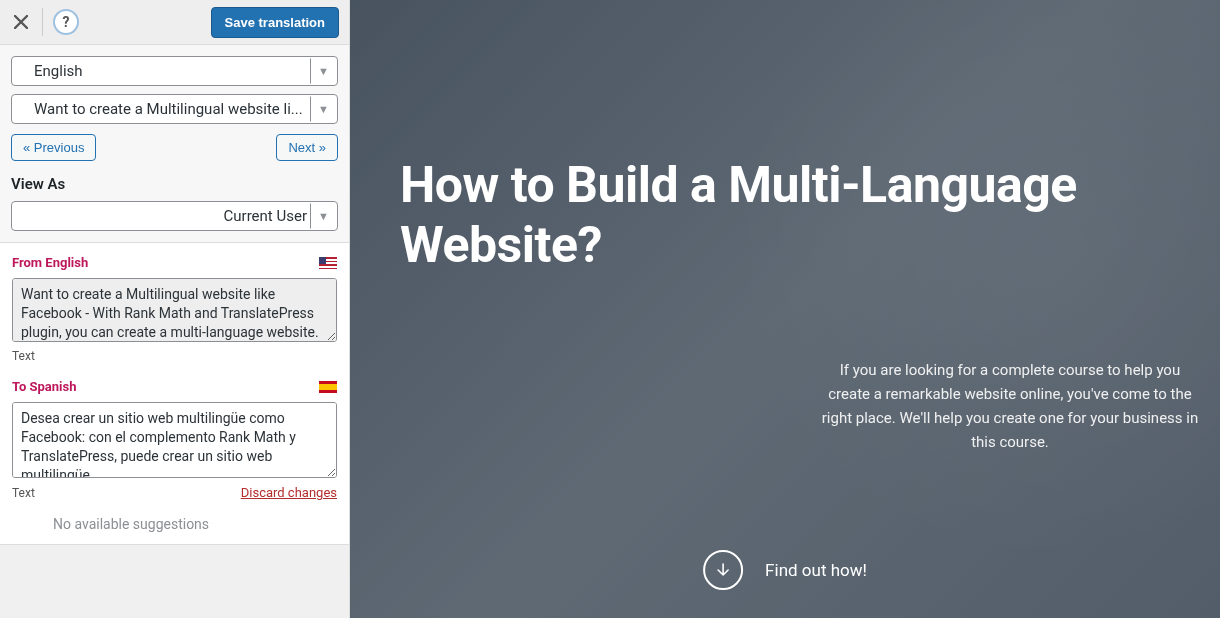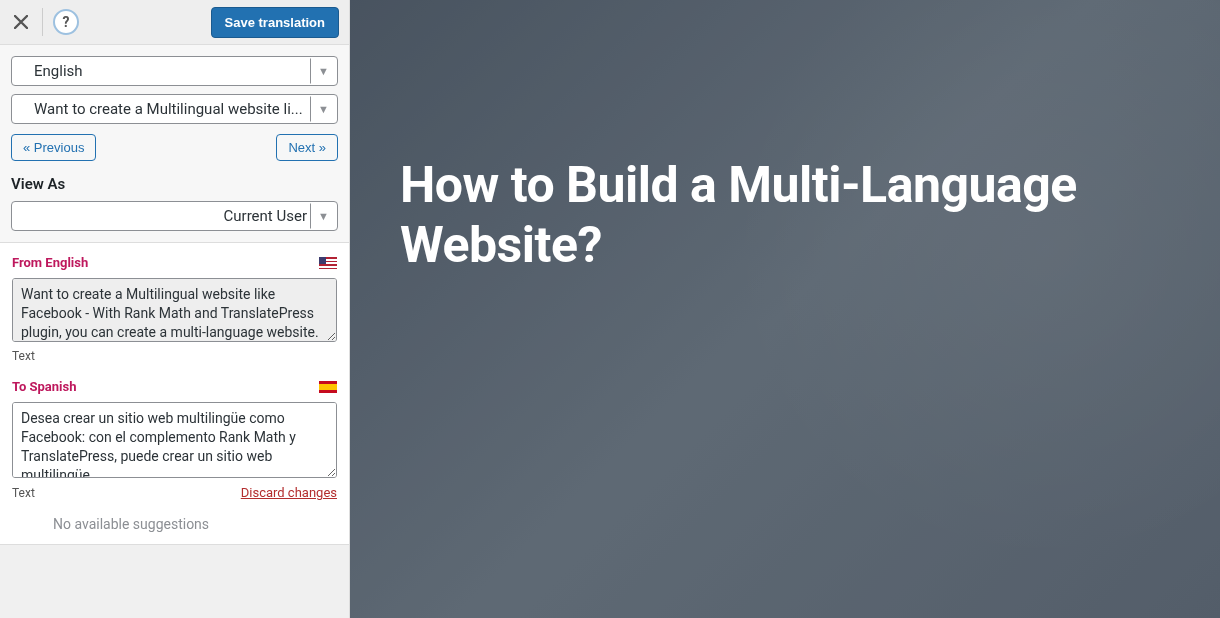--- a/index.html
+++ b/index.html
@@ -359,14 +359,23 @@
   </div>
 
   <div class="bottom-gap"></div>
 </div>
 
 <div class="preview">
   <div class="preview-bg"></div>
   <div class="preview-overlay"></div>
   <div class="preview-content">
     <h1 class="hero-title">How to Build a Multi-Language Website?</h1>
+    <p class="hero-desc">If you are looking for a complete course to help you create a remarkable website online, you've come to the right place. We'll help you create one for your business in this course.</p>
+    <div class="cta">
+      <div class="cta-circle">
+        <svg width="16" height="16" viewBox="0 0 16 16">
+          <path d="M8 2 V13 M3 8 L8 13 L13 8" stroke="#fff" stroke-width="1.6" fill="none" stroke-linecap="round" stroke-linejoin="round"></path>
+        </svg>
+      </div>
+      <span class="cta-text">Find out how!</span>
+    </div>
   </div>
 </div>
 
 </body></html>

